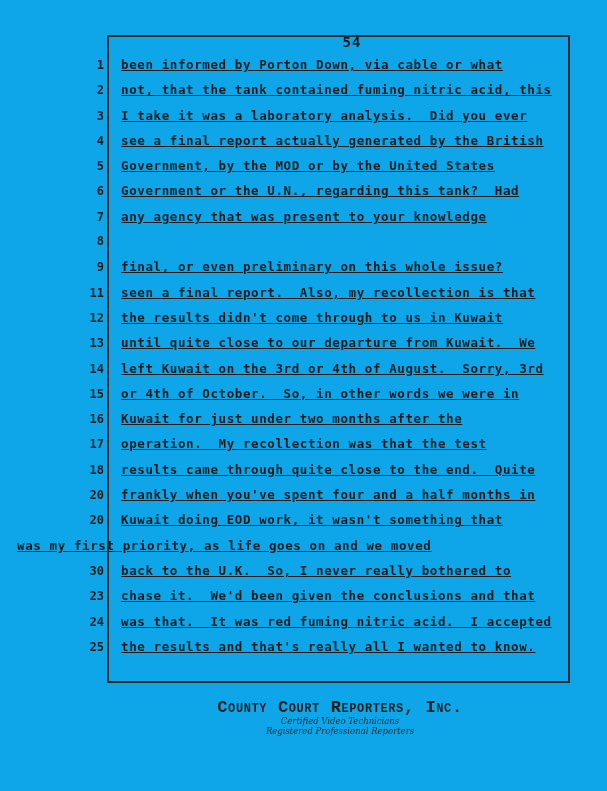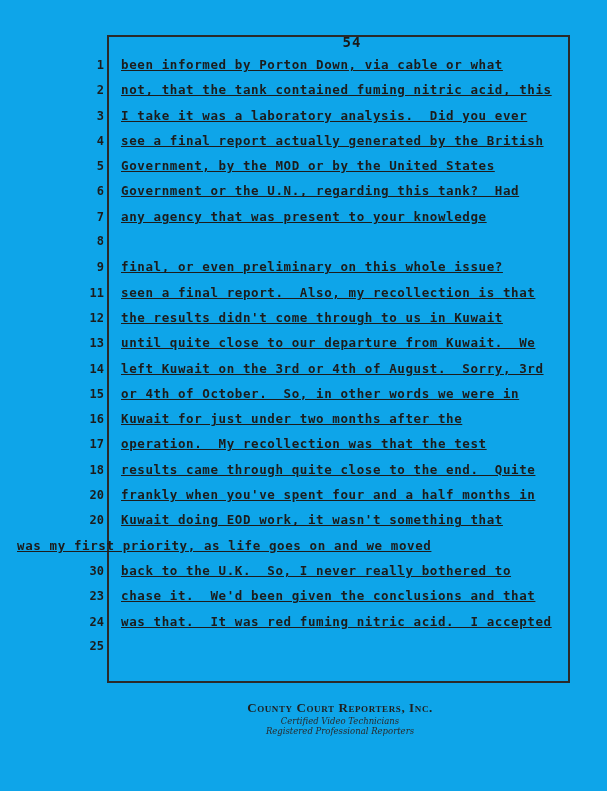--- a/index.html
+++ b/index.html
@@ -71,24 +71,24 @@
   }
   .footer {
     position: absolute;
     left: 190px;
     top: 699px;
     width: 300px;
     text-align: center;
     color: #1f1f1f;
   }
   .footer-company {
-    font-family: Liberation Serif, serif;
+    font-family: Liberation Mono, monospace;
     font-variant: small-caps;
     font-weight: bold;
-    font-size: 13px;
+    font-size: 17px;
     letter-spacing: 0.6px;
     line-height: 17px;
     text-align: center;
   }
   .footer-sub {
     font-family: "DejaVu Serif", serif;
     font-style: italic;
     font-size: 8.5px;
     line-height: 10px;
     color: #2a2a2a;
@@ -189,20 +189,21 @@
       <div class="line-row">
         <span class="line-num">23</span>
         <span class="line-text">chase it.  We'd been given the conclusions and that</span>
       </div>
       <div class="line-row">
         <span class="line-num">24</span>
         <span class="line-text">was that.  It was red fuming nitric acid.  I accepted</span>
       </div>
       <div class="line-row">
         <span class="line-num">25</span>
+        <span class="line-text">the results and that's really all I wanted to know.</span>
       </div>
     </div>
 
   <div class="footer">
     <div class="footer-company">County Court Reporters, Inc.</div>
     <div class="footer-sub">Certified Video Technicians</div>
     <div class="footer-sub">Registered Professional Reporters</div>
   </div>
 
 </div>

